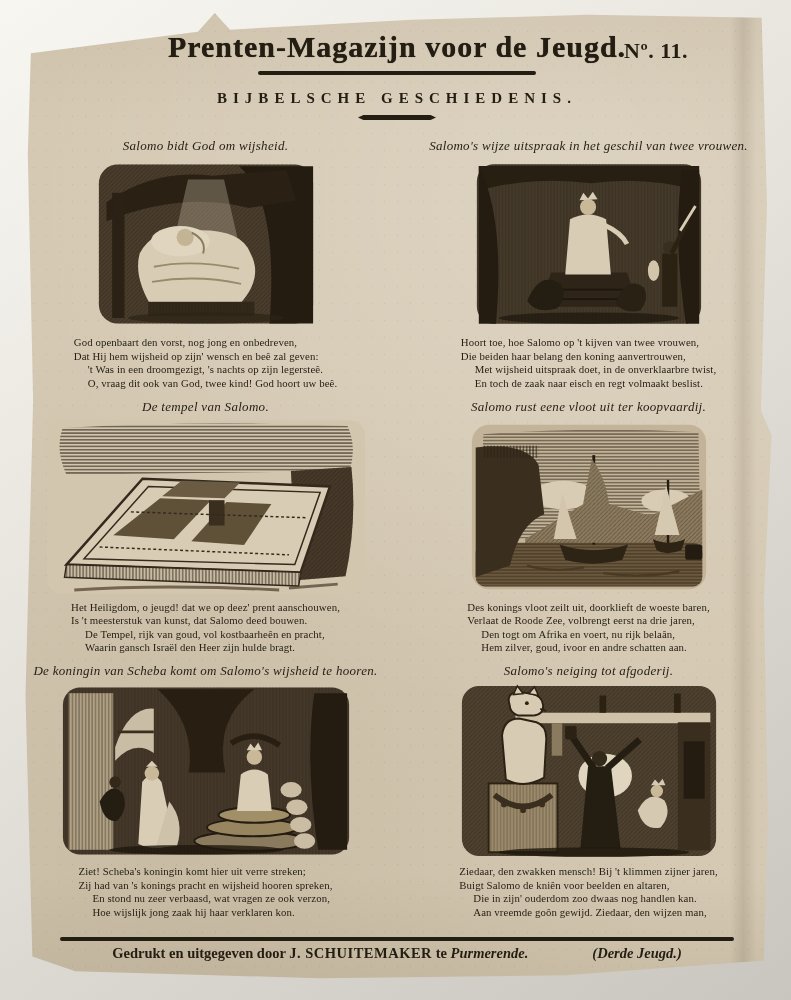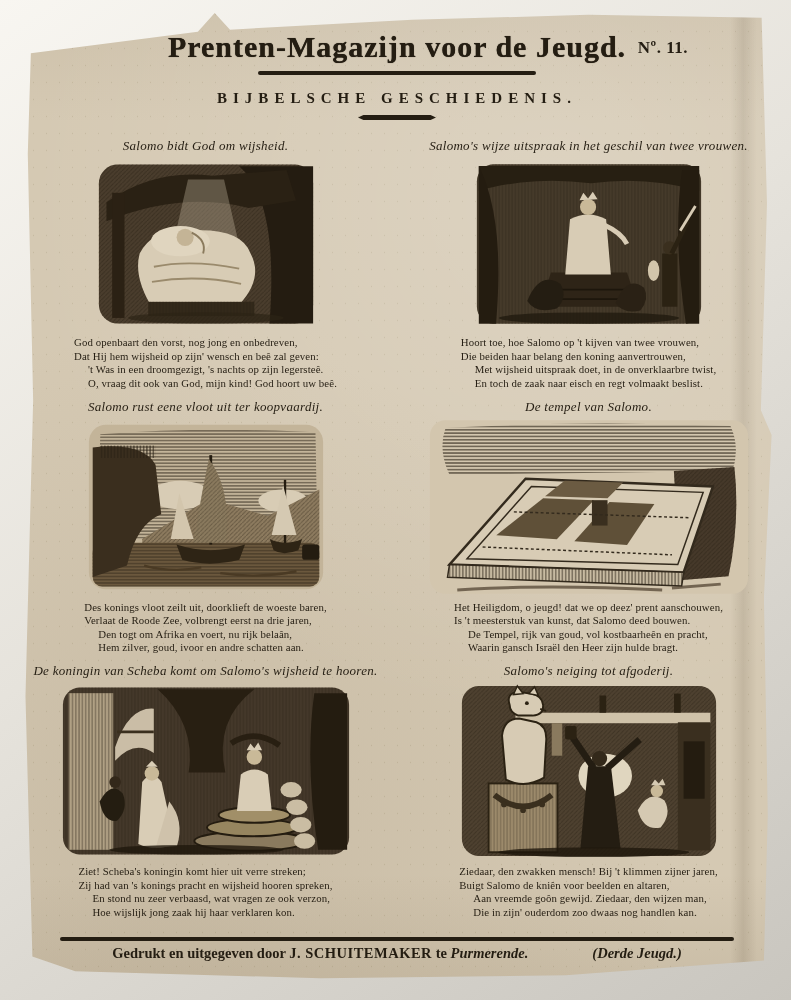--- a/index.html
+++ b/index.html
@@ -15,21 +15,21 @@
            linear-gradient(to right, transparent 93.5%, rgba(60,45,25,.12) 95.2%, transparent 97%),
            linear-gradient(to bottom, rgba(120,100,70,.08), transparent 12%, transparent 88%, rgba(90,70,40,.10)),
            radial-gradient(#c6b9a1 .6px, transparent .8px);
          background-size:auto,auto,auto,auto,13px 17px;
          clip-path:polygon(2.2% 4.8%, 24% 2.6%, 26.2% 0.7%, 28.2% 2.4%, 52% 1.4%, 75% 0.9%, 97.6% 1.2%, 98.3% 20%, 97.5% 41%, 98.9% 43.5%, 97.9% 60%, 98.4% 82%, 97.9% 96.8%, 72% 98.3%, 40% 98.6%, 8% 97.9%, 2.4% 96.4%, 1.5% 70%, 2.5% 40%, 1.8% 15%);
          filter:drop-shadow(2px 3px 5px rgba(40,35,25,.45));
          color:#241d12;}
   .header{position:relative;text-align:center;padding-top:24px;}
   .title{font-family:Liberation Serif, serif;font-weight:bold;font-size:30px;
          letter-spacing:1px;text-shadow:0 0 .7px #241d12;}
-  .issue{position:absolute;right:92px;top:32px;font-weight:bold;font-size:17px;letter-spacing:.5px;font-family:Liberation Serif, serif;}
+  .issue{position:absolute;right:92px;top:32px;font-weight:bold;font-size:22px;letter-spacing:.5px;font-family:Liberation Serif, serif;}
   .rule-main{width:278px;height:4px;background:#241d12;margin:7px auto 0;
              border-radius:2px;box-shadow:0 6px 0 -2px #241d12;}
   .subtitle{margin-top:15px;font-size:15px;font-weight:bold;letter-spacing:6px;}
   .rule-small{width:78px;height:5px;background:#241d12;margin:8px auto 0;
               clip-path:polygon(0 50%,7% 0,93% 0,100% 50%,93% 100%,7% 100%);}
   .grid{margin-top:10px;}
   .row{display:flex;}
   .cell{width:50%;text-align:center;padding-top:8px;}
   .caption{font-style:italic;font-size:13px;letter-spacing:.3px;margin-bottom:3px;}
   .engraving{display:block;margin:3px auto 5px;}
@@ -93,21 +93,21 @@
             <path d="M100 74 Q116 82 112 96" stroke="#8a7a5d" stroke-width="2" fill="none"></path>
             <path d="M60 110 Q100 102 150 112 M58 126 Q105 118 152 128" stroke="#9a8a6c" stroke-width="2" fill="none"></path>
             <rect x="54" y="147" width="112" height="15" fill="#33291a"></rect>
             <rect x="54" y="147" width="112" height="15" fill="url(#hV)" opacity=".6"></rect>
             <ellipse cx="115" cy="164" rx="82" ry="6" fill="#2c2315" opacity=".7"></ellipse>
           </svg>
           <div class="verse">
             <div>God openbaart den vorst, nog jong en onbedreven,</div>
             <div>Dat Hij hem wijsheid op zijn' wensch en beê zal geven:</div>
             <div class="ind">'t Was in een droomgezigt, 's nachts op zijn legersteê.</div>
-            <div class="ind">O, vraag dit ook van God, mijn kind! God hoort uw beê.</div>
+            <div class="ind">O, vraag dit ook van God, twee kind! God hoort uw beê.</div>
           </div>
         </div>
         <div class="cell">
           <div class="caption">Salomo's wijze uitspraak in het geschil van twee vrouwen.</div>
           <svg class="engraving" width="228" height="174" viewBox="0 0 240 172">
             <rect x="2" y="2" width="236" height="168" rx="18" fill="#453a2a"></rect>
             <rect x="2" y="2" width="236" height="168" rx="18" fill="url(#hV)" opacity=".45"></rect>
             <path d="M4 4 H236 V30 Q180 14 122 22 Q60 14 4 30 Z" fill="#271f12"></path>
             <path d="M4 4 Q32 60 22 170 L4 170 Z" fill="#241c10"></path>
             <path d="M218 8 Q208 80 222 170 L236 170 L236 8 Z" fill="#241c10"></path>
@@ -129,20 +129,45 @@
           <div class="verse">
             <div>Hoort toe, hoe Salomo op 't kijven van twee vrouwen,</div>
             <div>Die beiden haar belang den koning aanvertrouwen,</div>
             <div class="ind">Met wijsheid uitspraak doet, in de onverklaarbre twist,</div>
             <div class="ind">En toch de zaak naar eisch en regt volmaakt beslist.</div>
           </div>
         </div>
       </div>
 
       <div class="row">
+        <div class="cell">
+          <div class="caption">De tempel van Salomo.</div>
+          <svg class="engraving" width="322" height="178" viewBox="0 0 330 182">
+            <rect x="2" y="2" width="326" height="178" rx="16" fill="#d3c6ae"></rect>
+            <path d="M18 10 Q160 2 310 8 Q320 30 312 54 L22 58 Q10 32 18 10 Z" fill="url(#hH)"></path>
+            <path d="M252 54 L314 50 Q320 105 308 162 L258 166 Z" fill="#46392a"></path>
+            <path d="M252 54 L314 50 Q320 105 308 162 L258 166 Z" fill="url(#hD)" opacity=".5"></path>
+            <polygon points="22,150 100,62 292,70 262,158" fill="#d8ccb5" stroke="#332a1d" stroke-width="2.5"></polygon>
+            <polygon points="40,144 106,70 282,76 256,150" fill="none" stroke="#332a1d" stroke-width="1.5"></polygon>
+            <polygon points="70,120 118,82 170,84 132,124" fill="#5f5038"></polygon>
+            <polygon points="150,126 186,86 232,88 204,130" fill="#5f5038"></polygon>
+            <polygon points="120,80 140,64 200,66 184,82" fill="#6b5b42"></polygon>
+            <rect x="168" y="84" width="16" height="26" fill="#3a2f1f"></rect>
+            <path d="M56 132 L250 140 M88 96 L268 102" stroke="#332a1d" stroke-width="1.5" stroke-dasharray="3 2.5"></path>
+            <polygon points="22,150 262,158 260,172 20,163" fill="#c8bba2" stroke="#332a1d" stroke-width="1.5"></polygon>
+            <polygon points="22,150 262,158 260,172 20,163" fill="url(#hV)" opacity=".8"></polygon>
+            <path d="M30 176 Q120 170 240 176 M250 174 L300 170" stroke="#4a3c2b" stroke-width="3" fill="none" opacity=".7"></path>
+          </svg>
+          <div class="verse">
+            <div>Het Heiligdom, o jeugd! dat we op deez' prent aanschouwen,</div>
+            <div>Is 't meesterstuk van kunst, dat Salomo deed bouwen.</div>
+            <div class="ind">De Tempel, rijk van goud, vol kostbaarheên en pracht,</div>
+            <div class="ind">Waarin gansch Israël den Heer zijn hulde bragt.</div>
+          </div>
+        </div>
         <div class="cell">
           <div class="caption">Salomo rust eene vloot uit ter koopvaardij.</div>
           <svg class="engraving" width="238" height="178" viewBox="0 0 250 177">
             <rect x="2" y="2" width="246" height="173" rx="18" fill="#c3b499"></rect>
             <path d="M14 12 Q125 4 240 10 L242 120 L10 122 Z" fill="url(#hH)" opacity=".85"></path>
             <ellipse cx="98" cy="76" rx="32" ry="15" fill="#d8ccb5"></ellipse>
             <ellipse cx="206" cy="82" rx="26" ry="12" fill="#d8ccb5"></ellipse>
             <polygon points="58,122 128,80 190,98 244,70 244,132 58,136" fill="#8d7b5f"></polygon>
             <polygon points="58,122 128,80 190,98 244,70 244,132 58,136" fill="url(#hD)" opacity=".4"></polygon>
             <rect x="6" y="126" width="238" height="46" rx="10" fill="#6b583d"></rect>
@@ -158,45 +183,20 @@
             <polygon points="206,66 220,118 194,118" fill="#d5c9b2"></polygon>
             <path d="M192 122 Q208 130 226 122 L222 134 Q206 140 196 134 Z" fill="#2e2415"></path>
             <rect x="226" y="128" width="18" height="16" rx="3" fill="#241c10"></rect>
             <path d="M60 150 Q90 158 120 152 M140 158 Q180 164 220 156" stroke="#4a3a24" stroke-width="2.5" fill="none"></path>
           </svg>
           <div class="verse">
             <div>Des konings vloot zeilt uit, doorklieft de woeste baren,</div>
             <div>Verlaat de Roode Zee, volbrengt eerst na drie jaren,</div>
             <div class="ind">Den togt om Afrika en voert, nu rijk belaân,</div>
             <div class="ind">Hem zilver, goud, ivoor en andre schatten aan.</div>
-          </div>
-        </div>
-        <div class="cell">
-          <div class="caption">De tempel van Salomo.</div>
-          <svg class="engraving" width="322" height="178" viewBox="0 0 330 182">
-            <rect x="2" y="2" width="326" height="178" rx="16" fill="#d3c6ae"></rect>
-            <path d="M18 10 Q160 2 310 8 Q320 30 312 54 L22 58 Q10 32 18 10 Z" fill="url(#hH)"></path>
-            <path d="M252 54 L314 50 Q320 105 308 162 L258 166 Z" fill="#46392a"></path>
-            <path d="M252 54 L314 50 Q320 105 308 162 L258 166 Z" fill="url(#hD)" opacity=".5"></path>
-            <polygon points="22,150 100,62 292,70 262,158" fill="#d8ccb5" stroke="#332a1d" stroke-width="2.5"></polygon>
-            <polygon points="40,144 106,70 282,76 256,150" fill="none" stroke="#332a1d" stroke-width="1.5"></polygon>
-            <polygon points="70,120 118,82 170,84 132,124" fill="#5f5038"></polygon>
-            <polygon points="150,126 186,86 232,88 204,130" fill="#5f5038"></polygon>
-            <polygon points="120,80 140,64 200,66 184,82" fill="#6b5b42"></polygon>
-            <rect x="168" y="84" width="16" height="26" fill="#3a2f1f"></rect>
-            <path d="M56 132 L250 140 M88 96 L268 102" stroke="#332a1d" stroke-width="1.5" stroke-dasharray="3 2.5"></path>
-            <polygon points="22,150 262,158 260,172 20,163" fill="#c8bba2" stroke="#332a1d" stroke-width="1.5"></polygon>
-            <polygon points="22,150 262,158 260,172 20,163" fill="url(#hV)" opacity=".8"></polygon>
-            <path d="M30 176 Q120 170 240 176 M250 174 L300 170" stroke="#4a3c2b" stroke-width="3" fill="none" opacity=".7"></path>
-          </svg>
-          <div class="verse">
-            <div>Het Heiligdom, o jeugd! dat we op deez' prent aanschouwen,</div>
-            <div>Is 't meesterstuk van kunst, dat Salomo deed bouwen.</div>
-            <div class="ind">De Tempel, rijk van goud, vol kostbaarheên en pracht,</div>
-            <div class="ind">Waarin gansch Israël den Heer zijn hulde bragt.</div>
           </div>
         </div>
       </div>
 
       <div class="row">
         <div class="cell">
           <div class="caption">De koningin van Scheba komt om Salomo's wijsheid te hooren.</div>
           <svg class="engraving" width="290" height="178" viewBox="0 0 300 177">
             <rect x="2" y="2" width="296" height="173" rx="18" fill="#44382a"></rect>
             <rect x="2" y="2" width="296" height="173" rx="18" fill="url(#hV)" opacity=".4"></rect>
@@ -262,22 +262,22 @@
             <path d="M186 132 Q198 110 214 122 Q222 136 210 150 Q192 154 186 132 Z" fill="#d5c9b2"></path>
             <circle cx="206" cy="112" r="6.5" fill="#c9b998"></circle>
             <path d="M200 106 l4 -6 l4 4 l4 -5 l3 7 z" fill="#d5c9b2"></path>
             <rect x="228" y="40" width="34" height="134" fill="#3a2f1f"></rect>
             <rect x="234" y="60" width="22" height="60" fill="#241c10"></rect>
             <ellipse cx="140" cy="176" rx="100" ry="5" fill="#1f180d" opacity=".8"></ellipse>
           </svg>
           <div class="verse">
             <div>Ziedaar, den zwakken mensch! Bij 't klimmen zijner jaren,</div>
             <div>Buigt Salomo de kniên voor beelden en altaren,</div>
+            <div class="ind">Die in zijn' ouderdom zoo dwaas nog handlen kan.</div>
             <div class="ind">Aan vreemde goôn gewijd. Ziedaar, den wijzen man,</div>
-            <div class="ind">Die in zijn' ouderdom zoo dwaas nog handlen kan.</div>
           </div>
         </div>
       </div>
 
     </div>
 
     <div class="footer">
       <div class="rule-footer"></div>
       <div class="imprint-row">
         <div class="imprint">

